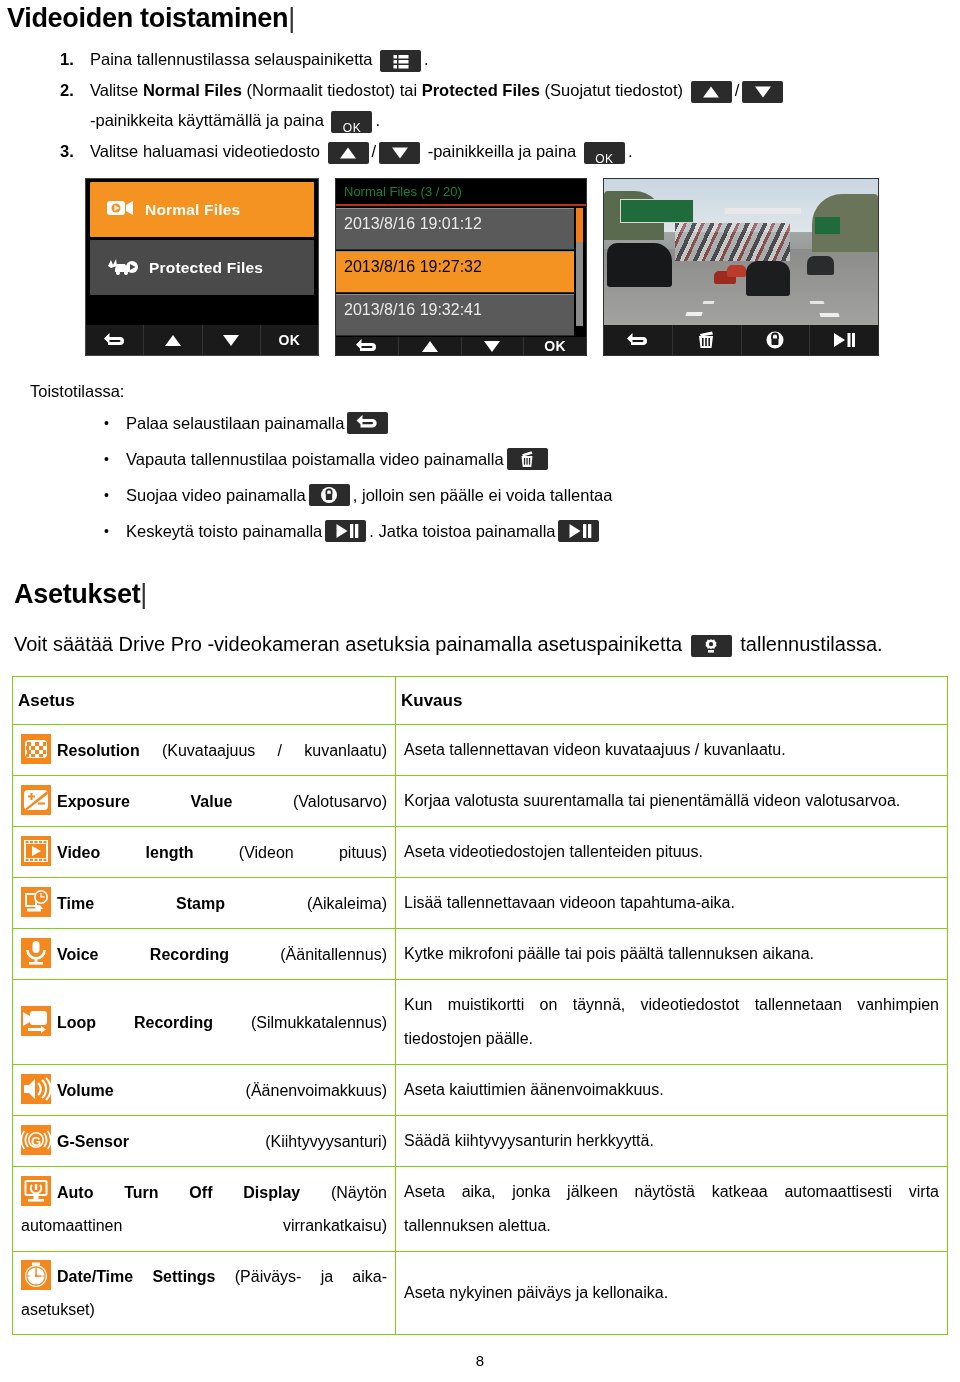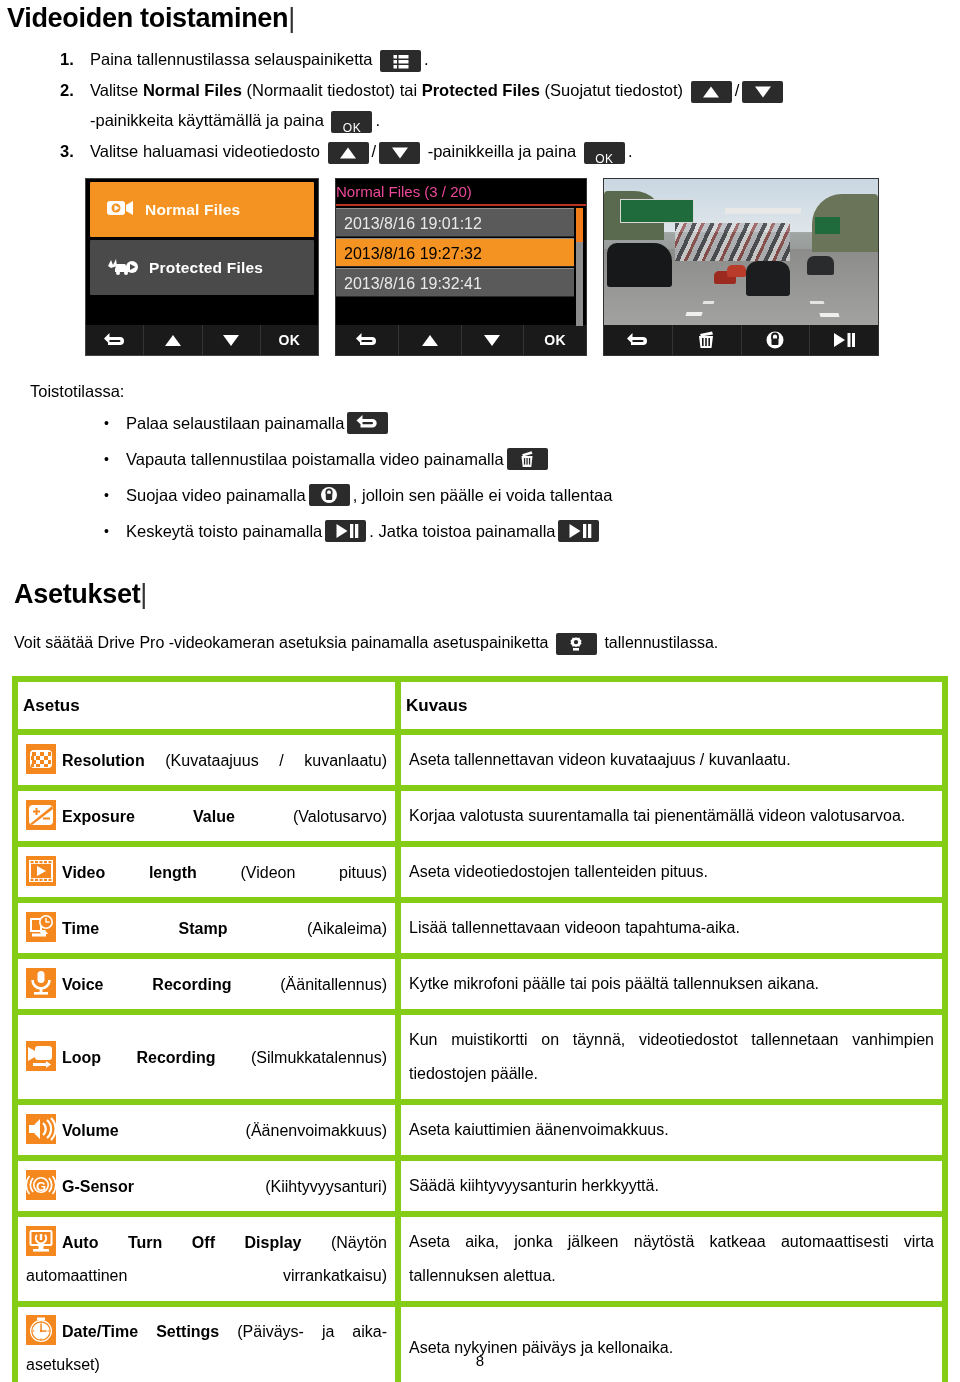--- a/index.html
+++ b/index.html
@@ -135,28 +135,28 @@
   .shot-list {
     width: 252px; height: 178px;
     background: #000;
     border: 1px solid #333;
     box-sizing: border-box;
     display: flex; flex-direction: column;
     position: relative;
   }
   .list-title {
     height: 25px; line-height: 25px;
-    color: #ec4899; font-size: 15px;
-    padding-left: 0;
+    color: #15803d; font-size: 13px;
+    padding-left: 8px;
     background: #000;
     border-bottom: 2px solid #b8321e;
   }
   .list-rows { position: relative; flex: 1 1 auto; padding: 1px 0 0 0; }
   .list-row {
-    height: 29px; line-height: 29px;
+    height: 42px; line-height: 29px;
     margin: 1px 12px 1px 0;
     color: #e9e9e9;
     background: #5a5a5a;
     font-size: 16px;
     padding-left: 8px;
     border-top: 1px solid #8d8d8d;
     border-bottom: 1px solid #2b2b2b;
     box-sizing: border-box;
   }
   .list-row.hl { background: #f59322; color: #000000; }
@@ -204,32 +204,32 @@
   #playback-mode-label { position: absolute; left: 14px; top: 382px; font-size: 16.5px; margin-left: 16px; }
   .bullets { position: absolute; left: 104px; top: 405px; }
   .bullet {
     display: flex; align-items: center;
     font-size: 16.5px;
     height: 36px;
   }
   .bullet .dot { width: 22px; flex: 0 0 22px; font-size: 14px; line-height: 1; }
 
   
-  #settings-intro { position: absolute; left: 14px; top: 633px; font-size: 16px; }
+  #settings-intro { position: absolute; left: 14px; top: 633px; font-size: 20px; }
 
   
   table.settings {
     position: absolute;
     left: 12px; top: 676px;
     width: 936px;
     border-collapse: collapse;
     table-layout: fixed;
   }
   table.settings th, table.settings td {
-    border: 6px solid #84cc16;
+    border: 1px solid #84cc16;
     vertical-align: middle;
     padding: 8px;
   }
   table.settings th {
     text-align: left;
     font-size: 17px;
     font-weight: bold;
     height: 31px;
     padding-left: 5px;
   }

